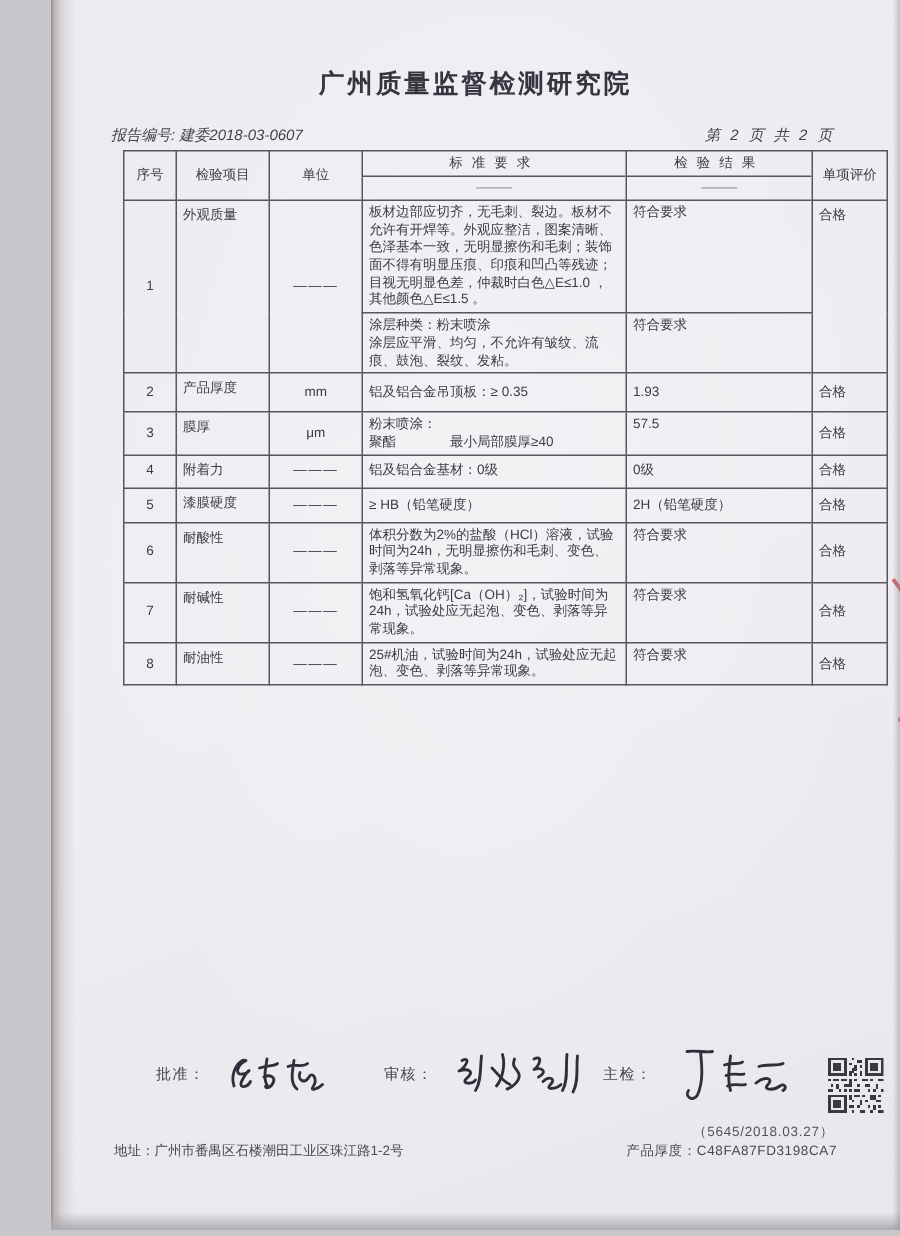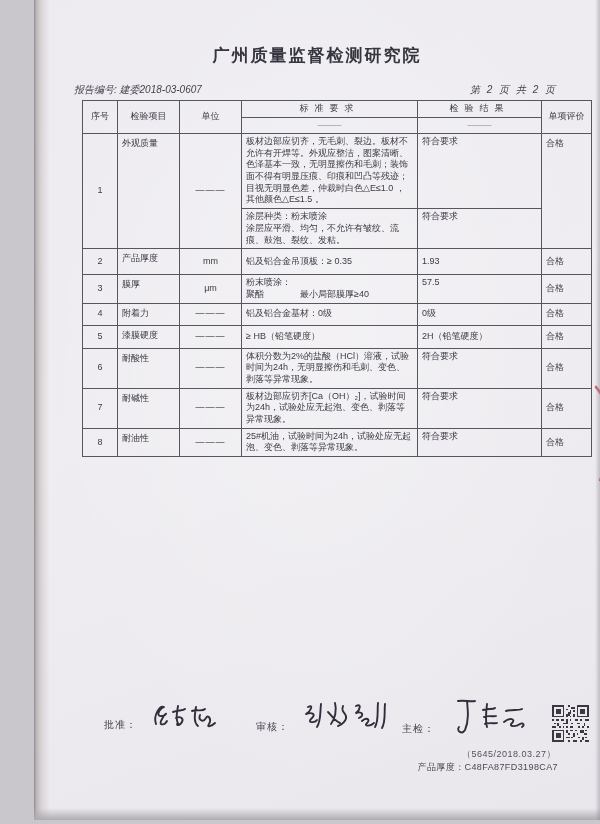--- a/index.html
+++ b/index.html
@@ -55,21 +55,21 @@
   }
   table.report td.c{text-align:center;vertical-align:middle;}
   table.report td.mid{vertical-align:middle;}
   .thead td{font-size:10px;color:#3b3a45;}
   .hd-split{padding:0 !important;}
   .hd-top{height:16px;border-bottom:1px solid #57565f;display:flex;align-items:center;justify-content:center;letter-spacing:6px;}
   .hd-bot{height:15px;display:flex;align-items:center;justify-content:center;color:#7a7883;font-size:8px;letter-spacing:0;}
   .pre{white-space:pre-line;}
   .dash{color:#6c6b75;letter-spacing:1px;}
   .itemcell{padding-top:4px !important;}
-  .sig-group{position:absolute;display:flex;align-items:flex-end;gap:9px;}
+  .sig-group{position:absolute;display:flex;align-items:center;gap:9px;}
   .sig-label{font-size:10px;color:#45434e;letter-spacing:1px;white-space:nowrap;}
   .sig-svg path{stroke:#2f2e3a;fill:none;stroke-width:1.9;stroke-linecap:round;stroke-linejoin:round;}
   .qr{position:absolute;left:518px;top:704px;width:37px;height:39px;}
   .stamp-note{position:absolute;top:748px;right:44px;font-size:9px;color:#55525e;letter-spacing:.5px;}
   .address{position:absolute;top:761px;left:42px;font-size:9px;color:#4a4853;}
   .antifake{position:absolute;top:761px;right:42px;font-size:9px;color:#4a4853;letter-spacing:.4px;}
   .red-arc{position:absolute;left:556px;top:384px;}
   .red-arc path{stroke:#c64a54;fill:none;stroke-width:2.6;stroke-linecap:round;opacity:.82;}
 </style>
 </head>
@@ -166,21 +166,21 @@
       <td class="c dash">———</td>
       <td>体积分数为2%的盐酸（HCl）溶液，试验时间为24h，无明显擦伤和毛刺、变色、剥落等异常现象。</td>
       <td>符合要求</td>
       <td class="mid">合格</td>
     </tr>
 
     <tr style="height:30px">
       <td class="c">7</td>
       <td class="itemcell">耐碱性</td>
       <td class="c dash">———</td>
-      <td>板材边部应切齐[Ca（OH）₂]，试验时间为24h，试验处应无起泡、变色、剥落等异常现象。</td>
+      <td>饱和氢氧化钙[Ca（OH）₂]，试验时间为24h，试验处应无起泡、变色、剥落等异常现象。</td>
       <td>符合要求</td>
       <td class="mid">合格</td>
     </tr>
 
     <tr style="height:26px">
       <td class="c">8</td>
       <td class="itemcell">耐油性</td>
       <td class="c dash">———</td>
       <td>25#机油，试验时间为24h，试验处应无起泡、变色、剥落等异常现象。</td>
       <td>符合要求</td>
@@ -231,18 +231,19 @@
         M1,10h1v1h-1z M3,10h1v2h-1z M7,10h2v1h-2z M11,10h1v1h-1z M14,10h2v1h-2z M18,10h1v2h-1z
         M0,12h2v1h-2z M4,12h1v1h-1z M8,12h1v1h-1z M10,12h2v1h-2z M15,12h1v1h-1z M17,12h1v1h-1z M20,12h1v1h-1z
         M8,14h1v2h-1z M10,14h2v1h-2z M13,14h1v1h-1z M16,14h2v2h-2z M19,14h1v1h-1z
         M9,16h1v1h-1z M12,16h1v2h-1z M14,16h1v1h-1z M18,16h2v1h-2z
         M8,18h2v1h-2z M11,18h1v1h-1z M15,18h1v1h-1z M17,18h1v2h-1z M19,18h1v1h-1z
         M9,20h1v1h-1z M12,20h2v1h-2z M16,20h1v1h-1z M19,20h2v1h-2z"></path>
     </g>
   </svg>
 
   <div class="stamp-note">（5645/2018.03.27）</div>
+  <div class="address">地址：广州市番禺区石楼潮田工业区珠江路1-2号</div>
   <div class="antifake">产品厚度：C48FA87FD3198CA7</div>
 
   <div class="edge-left"></div>
   <div class="edge-bottom"></div>
   <div class="edge-right"></div>
 </div>
 
 </body></html>

